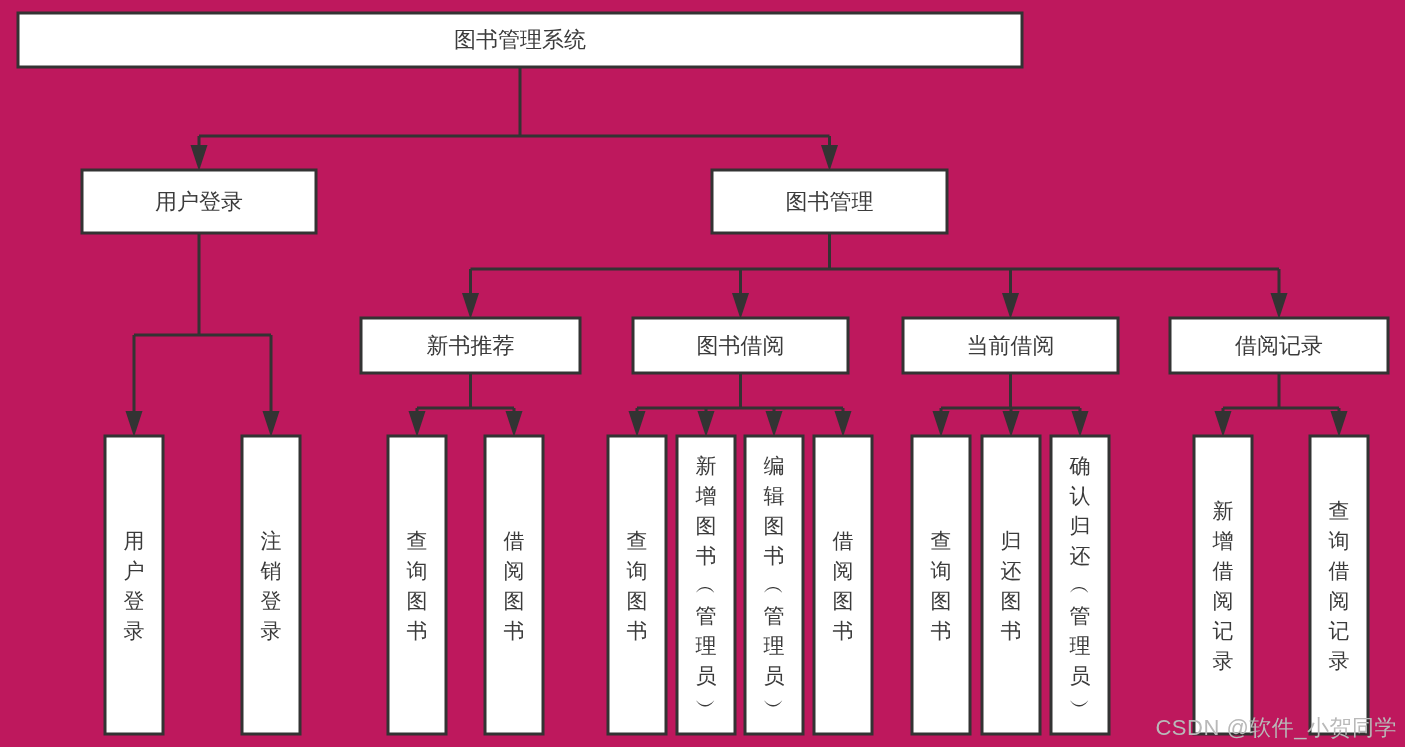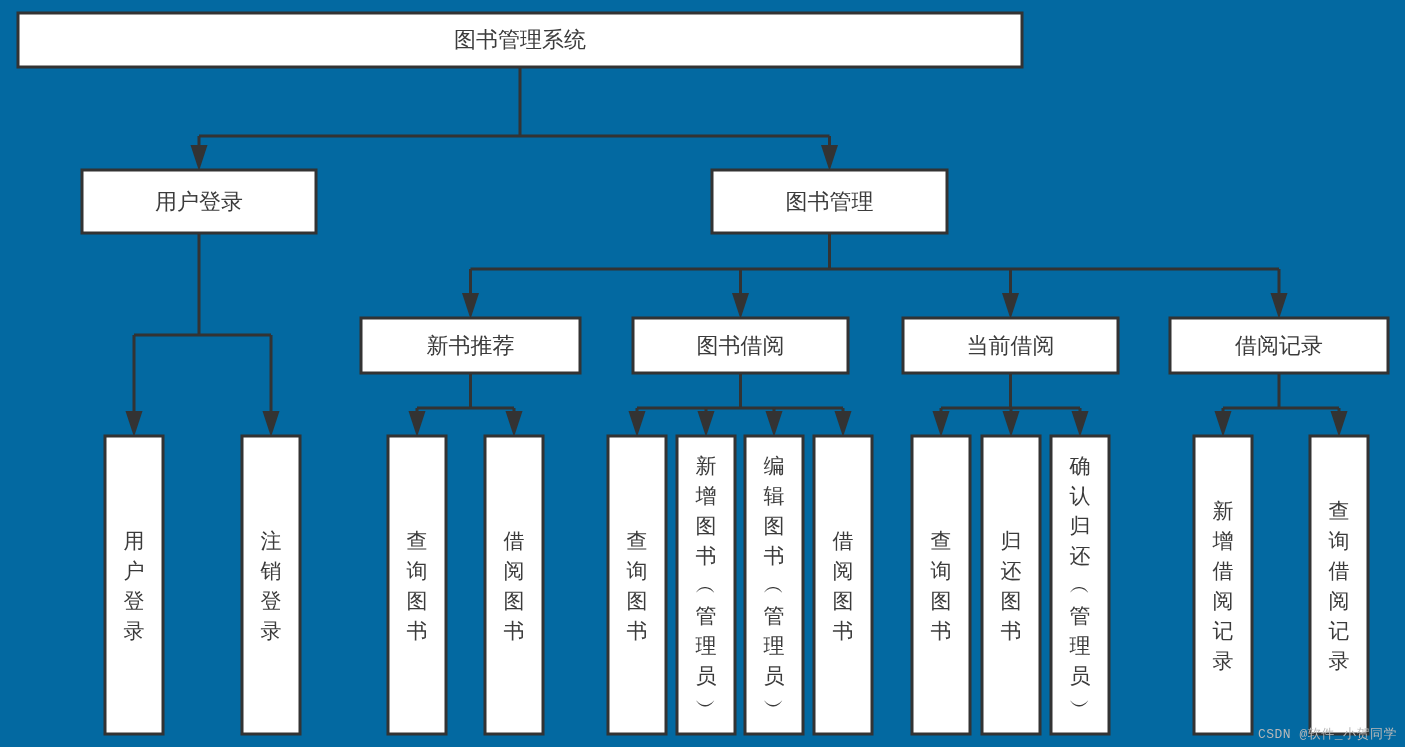--- a/index.html
+++ b/index.html
@@ -11,21 +11,21 @@
   body {
     width: 1405px;
     height: 747px;
     font-family: "DejaVu Sans", "Liberation Sans", sans-serif;
     overflow: hidden;
   }
   #diagram-root {
     position: relative;
     width: 1405px;
     height: 747px;
-    background: #0369a1;
+    background: #be185d;
   }
   svg#tree-svg {
     position: absolute;
     left: 0;
     top: 0;
     width: 1405px;
     height: 747px;
     display: block;
   }
   .node-box {
@@ -53,22 +53,22 @@
   .node-label-v {
     fill: #3b3b3b;
     font-family: "DejaVu Sans", "Liberation Sans", sans-serif;
     font-size: 21px;
     text-anchor: middle;
   }
   .watermark {
     position: absolute;
     right: 8px;
     bottom: 4px;
-    font-family: Liberation Mono, monospace;
-    font-size: 13px;
+    font-family: Liberation Sans, sans-serif;
+    font-size: 22px;
     color: #b9b9b9;
     white-space: nowrap;
     letter-spacing: 0.5px;
     pointer-events: none;
   }
 </style>
 </head>
 <body>
 
 <div id="diagram-root">

